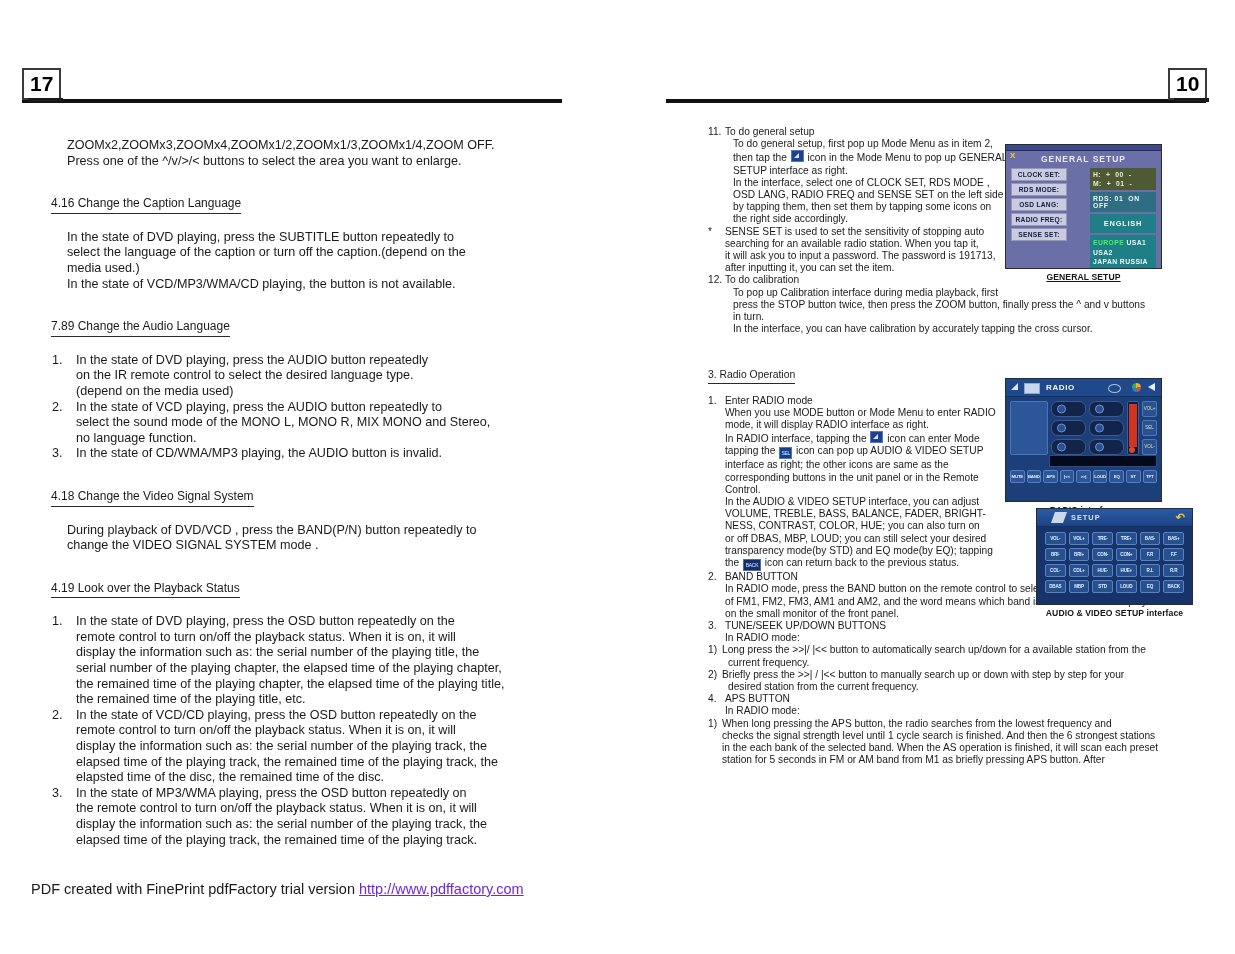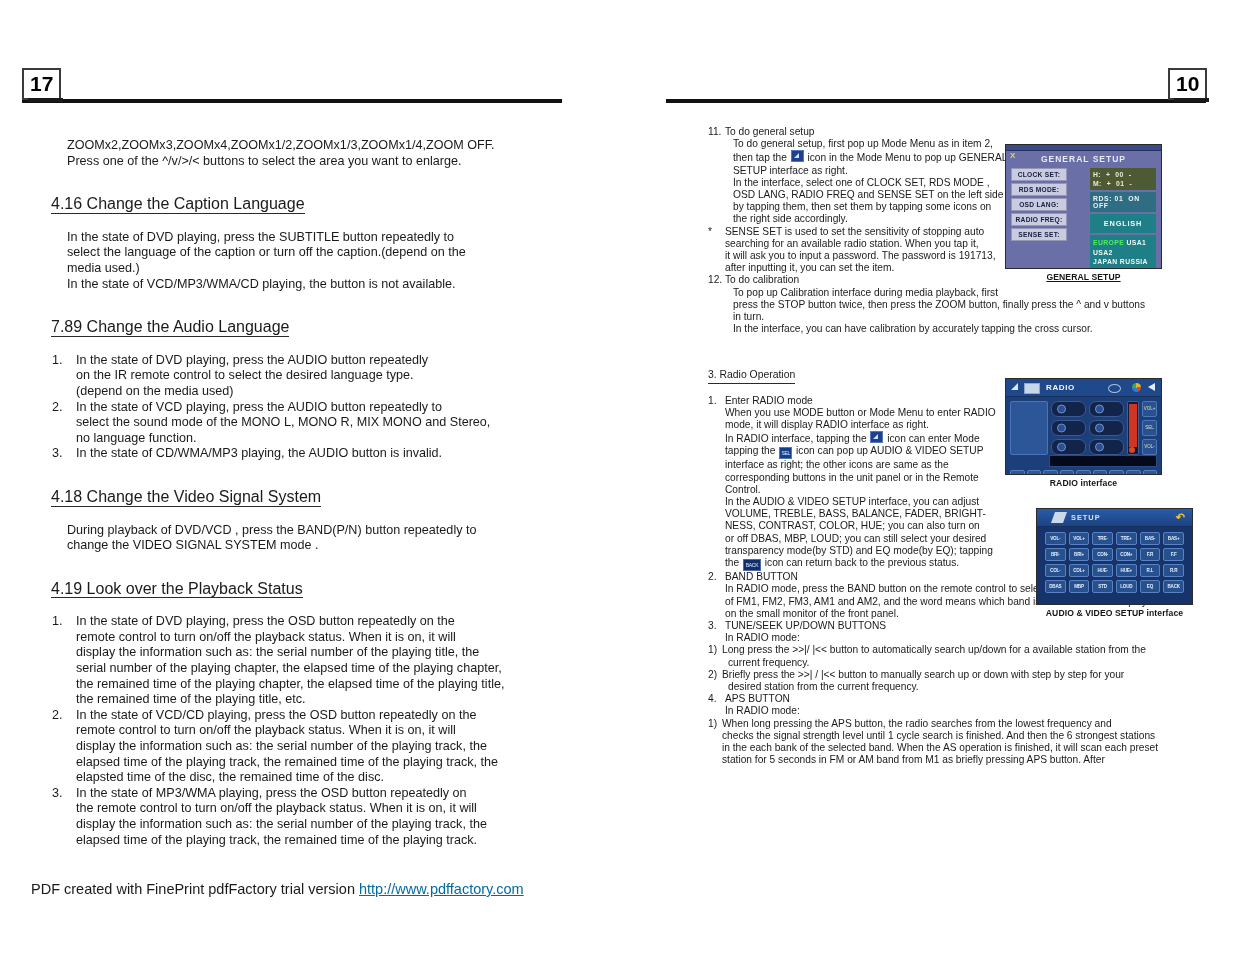--- a/index.html
+++ b/index.html
@@ -74,21 +74,21 @@
   }
   .indent { padding-left: 15px; }
   .para { margin: 0; }
   .spacer-sm { height: 16px; }
   .spacer-md { height: 27px; }
 
   .heading {
     display: inline-block;
     border-bottom: 1px solid #2a2a2a;
     padding-bottom: 1px;
-    font-size: 16px;
+    font-size: 12px;
     margin-left: -1px;
   }
   .heading-wrap { padding-left: 0; }
 
   ol.numlist {
     margin: 0;
     padding: 0;
     list-style: none;
   }
   ol.numlist > li {
@@ -263,21 +263,21 @@
     font-weight: bold;
     letter-spacing: 0.4px;
     line-height: 9.5px;
   }
   .gs-area .sel { color: #4cf05a; }
   .gs-area .opt { color: #f2f6f6; }
 
   
   #fig-radio { left: 1005px; top: 378px; width: 157px; }
   .radio {
-    height: 97px;
+    height: 124px;
     background: #1d3f79;
   }
   .radio-head {
     height: 17px;
     background: #20498c;
     position: relative;
     border-bottom: 1px solid #16305e;
   }
   .radio-head .rtitle {
     position: absolute;
@@ -447,21 +447,21 @@
   
   .footer {
     position: absolute;
     left: 31px;
     top: 881px;
     font-size: 14.5px;
     color: #1a1a1a;
     font-family: "Liberation Sans", sans-serif;
   }
   .footer a {
-    color: #0369a1;
+    color: #6d28d9;
     text-decoration: underline;
   }
 </style>
 </head>
 <body>
 
 <div class="page">
 
   <div class="pagenum left">17</div>
   <div class="hrule left"></div>

